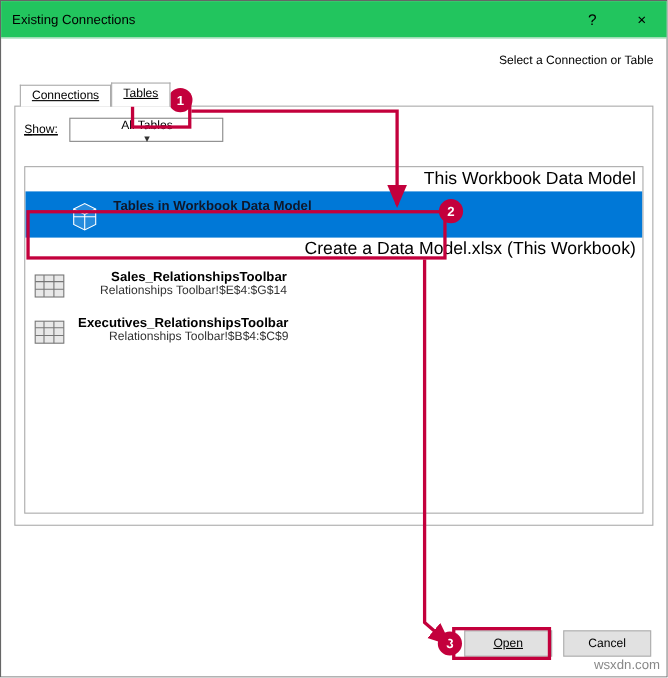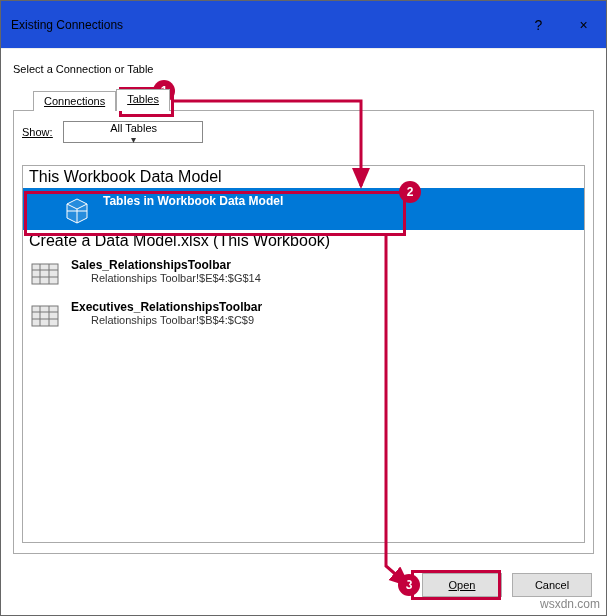--- a/index.html
+++ b/index.html
@@ -1,36 +1,36 @@
 <!DOCTYPE html>
 <html><head>
   <meta charset="utf-8">
   <style>
     * { box-sizing: border-box; margin: 0; padding: 0; font-family: "Segoe UI", Tahoma, sans-serif; }
     body { background: #fff; width: 607px; height: 616px; position: relative; }
     .dialog { width: 607px; height: 616px; border: 1px solid #666; background: #fff; position: relative; }
-    .titlebar { display: flex; align-items: center; height: 48px; padding: 0 0 0 10px; background: #1d4ed8; border-bottom: 1px solid #eee; }
+    .titlebar { display: flex; align-items: center; height: 34px; padding: 0 0 0 10px; background: #22c55e; border-bottom: 1px solid #eee; }
     .titlebar-title { flex: 1; font-size: 12px; color: #000; }
     .titlebar-btn { width: 45px; height: 34px; display: flex; align-items: center; justify-content: center; font-size: 14px; color: #000; cursor: pointer; }
-    .body { padding: 14px 12px 0 12px; }
+    .body { padding: 14px 12px 0 12px; text-align: right; }
     .prompt { font-size: 11px; color: #000; margin-bottom: 14px; }
-    .tabrow { display: flex; height: 22px; margin-left: 20px; }
+    .tabrow { display: flex; height: 22px; margin-left: 5px; }
     .tab { font-size: 11px; padding: 3px 10px 0 10px; border: 1px solid #aaa; border-bottom: none; background: #fff; position: relative; color:#000; cursor:pointer; }
     .tab.inactive { top: 2px; height: 20px; }
     .tab.active { top: 0; height: 22px; z-index: 2; }
     .tabpanel { border: 1px solid #aaa; margin-top: -1px; padding: 10px 8px; }
     .showrow { display: flex; align-items: center; gap: 10px; margin-bottom: 22px; }
     .showlabel { font-size: 11px; text-decoration: underline; text-decoration-color: #000; color:#000; }
     .showlabel::first-letter { text-decoration: underline; }
     .select { display: flex; align-items: center; justify-content: space-between; border: 1px solid #888; width: 140px; height: 22px; padding: 0 4px 0 6px; font-size: 11px; background: #fff; cursor:pointer;flex-direction:column; }
     .select-caret { font-size: 10px; color:#333; }
-    .listarea { border: 1px solid #aaa; height: 378px; overflow: hidden; background: #fff; }
+    .listarea { border: 1px solid #aaa; height: 316px; overflow: hidden; background: #fff; }
     .grouphdr { font-size: 16px; padding: 2px 6px; color: #000; }
     .item { display: flex; align-items: flex-start; padding: 4px 6px; gap: 10px; cursor:pointer; }
-    .item.selected { background: #0078d7; color: #ffffff; padding-left: 38px; }
+    .item.selected { background: #0078d7; color: #0f172a; padding-left: 38px; }
     .item .icon { width: 32px; height: 32px; flex-shrink: 0; margin-top: 2px; }
     .item .texts { display: flex; flex-direction: column; padding-top: 2px; }
     .item .line1 { font-size: 12px; font-weight: bold; }
     .item .line2 { font-size: 11px; }
     .item:not(.selected) .line2 { color: #333; padding-left: 20px; }
     .cube-svg { stroke: #fff; fill: rgba(255,255,255,0.15); }
     .table-svg rect { fill: #e8e8e8; stroke: #777; }
     .table-svg line { stroke: #777; stroke-width:1; }
     .buttons { position: absolute; right: 14px; bottom: 18px; display: flex; gap: 10px; margin-top: 36px; }
     .btn { width: 80px; height: 24px; font-size: 11px; background: #e1e1e1; border: 1px solid #adadad; color:#000; cursor:pointer; display:flex; align-items:center; justify-content:center; }

